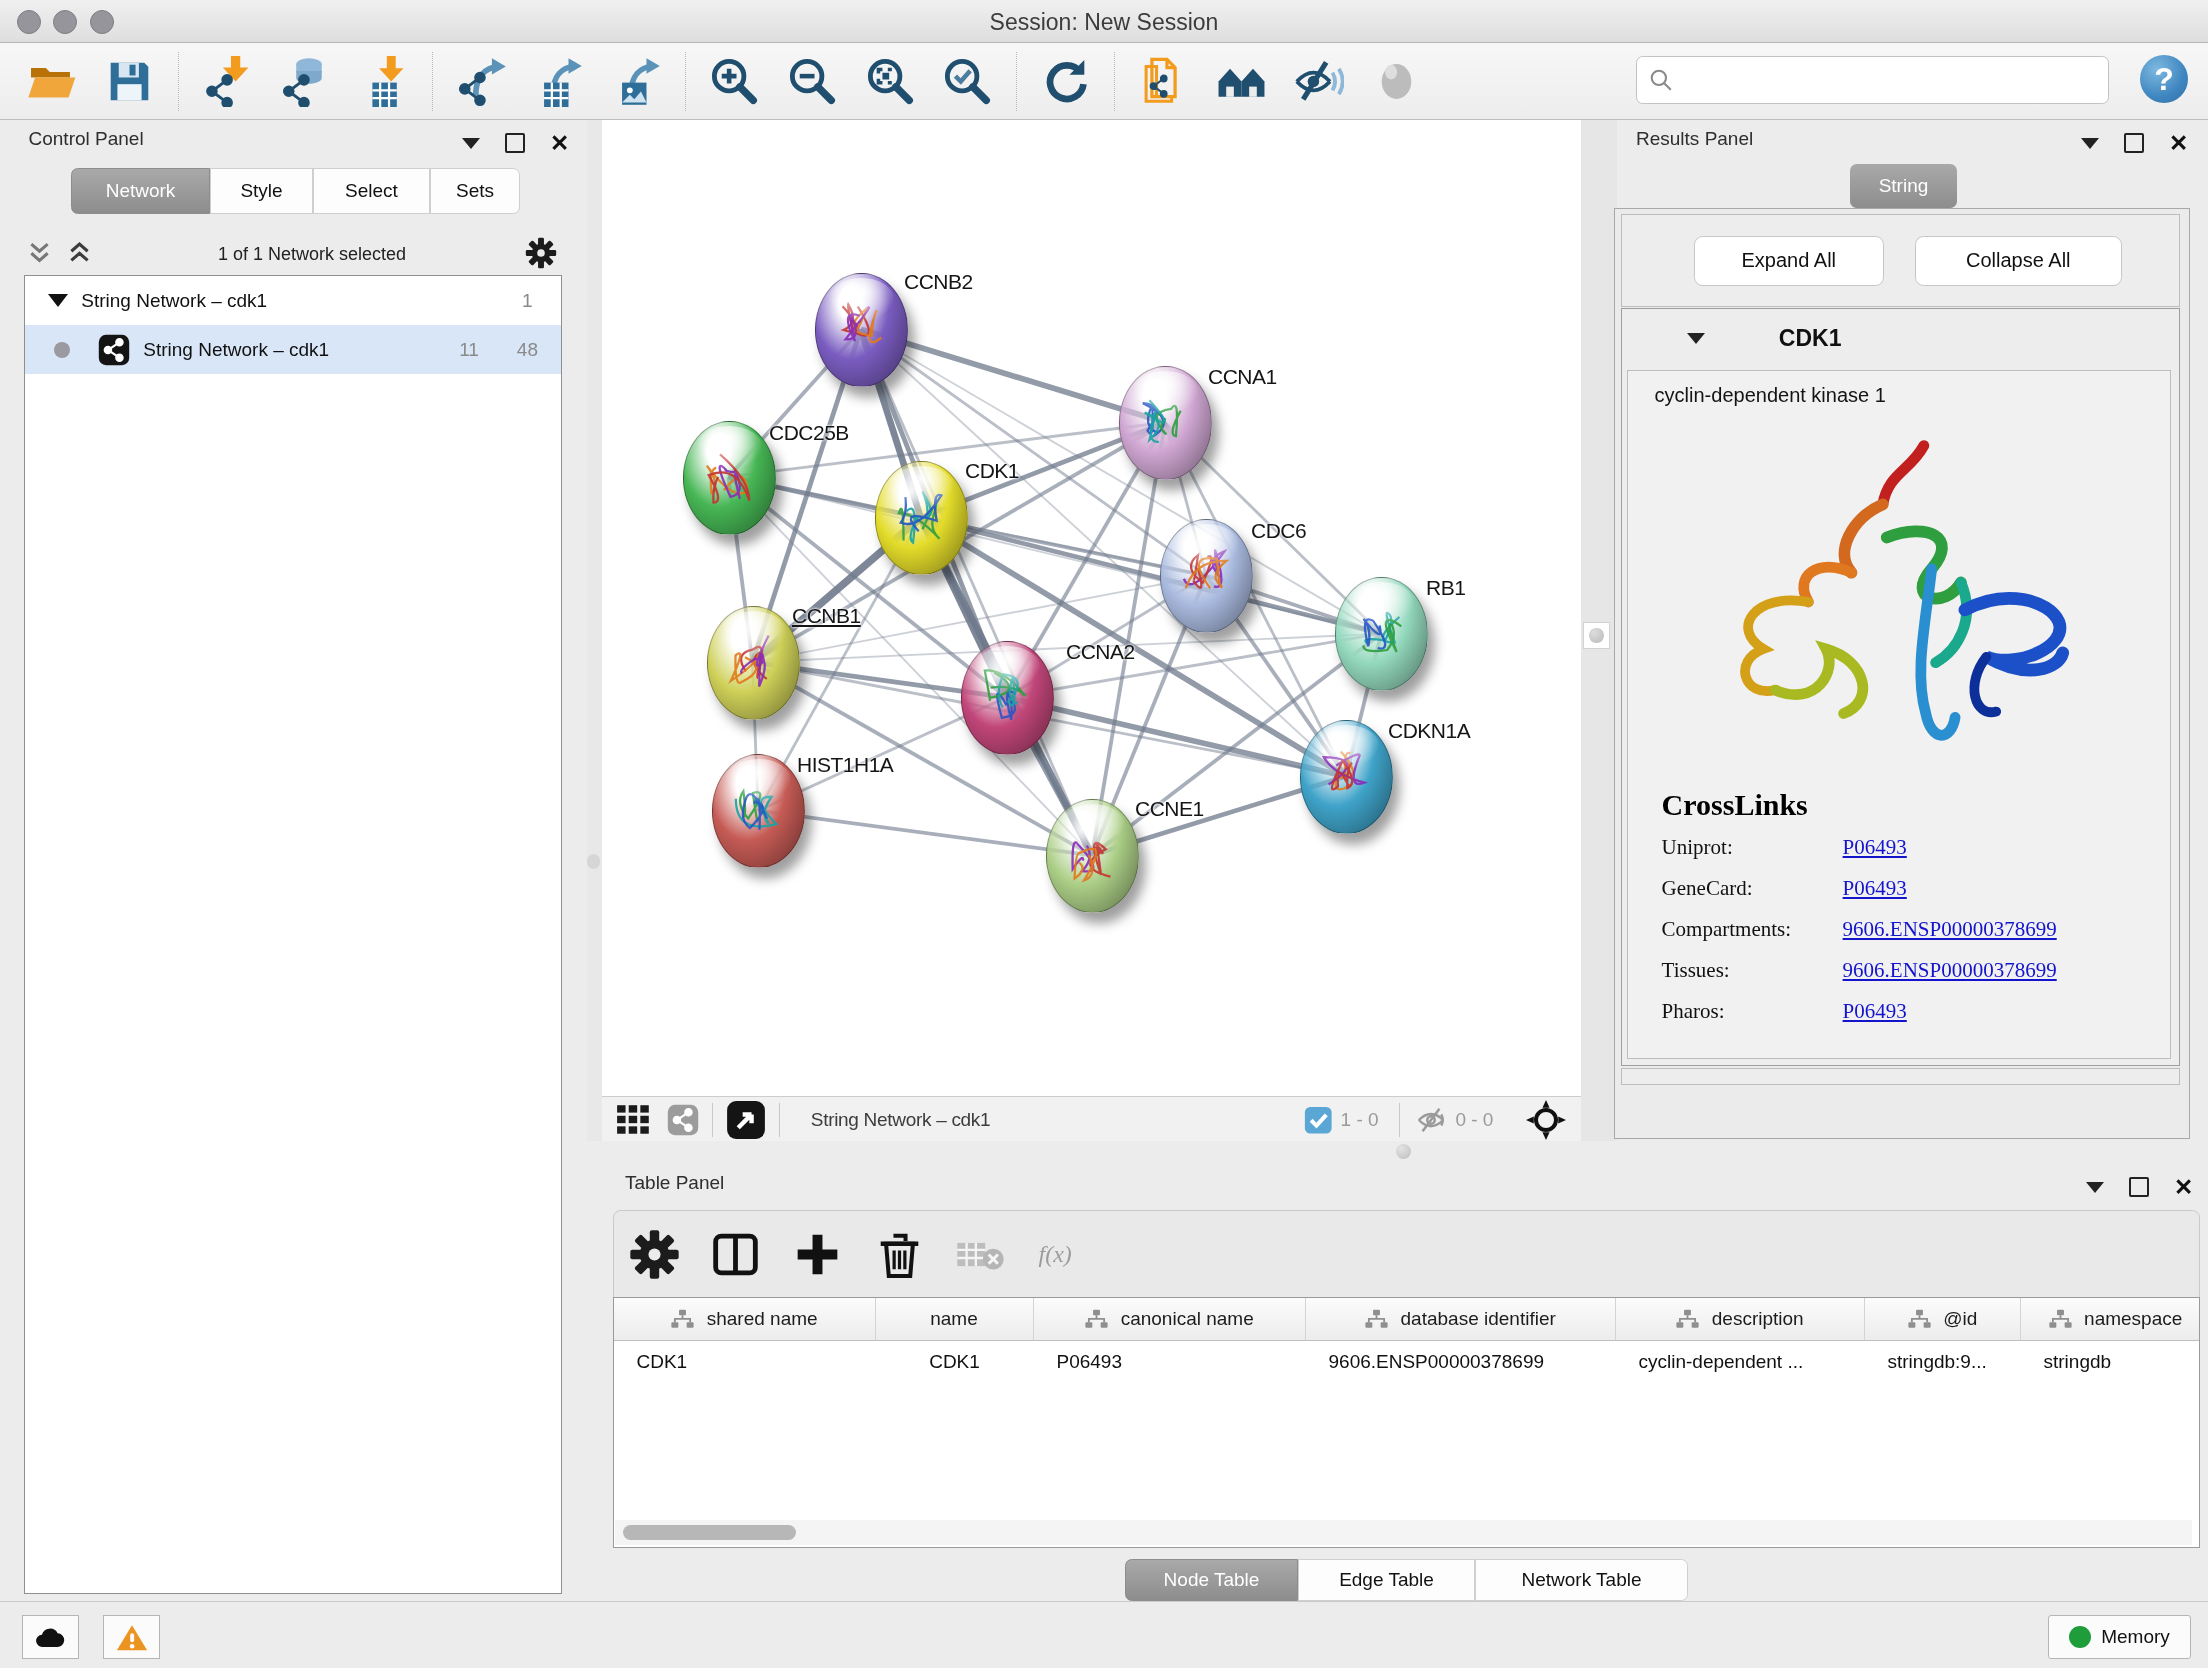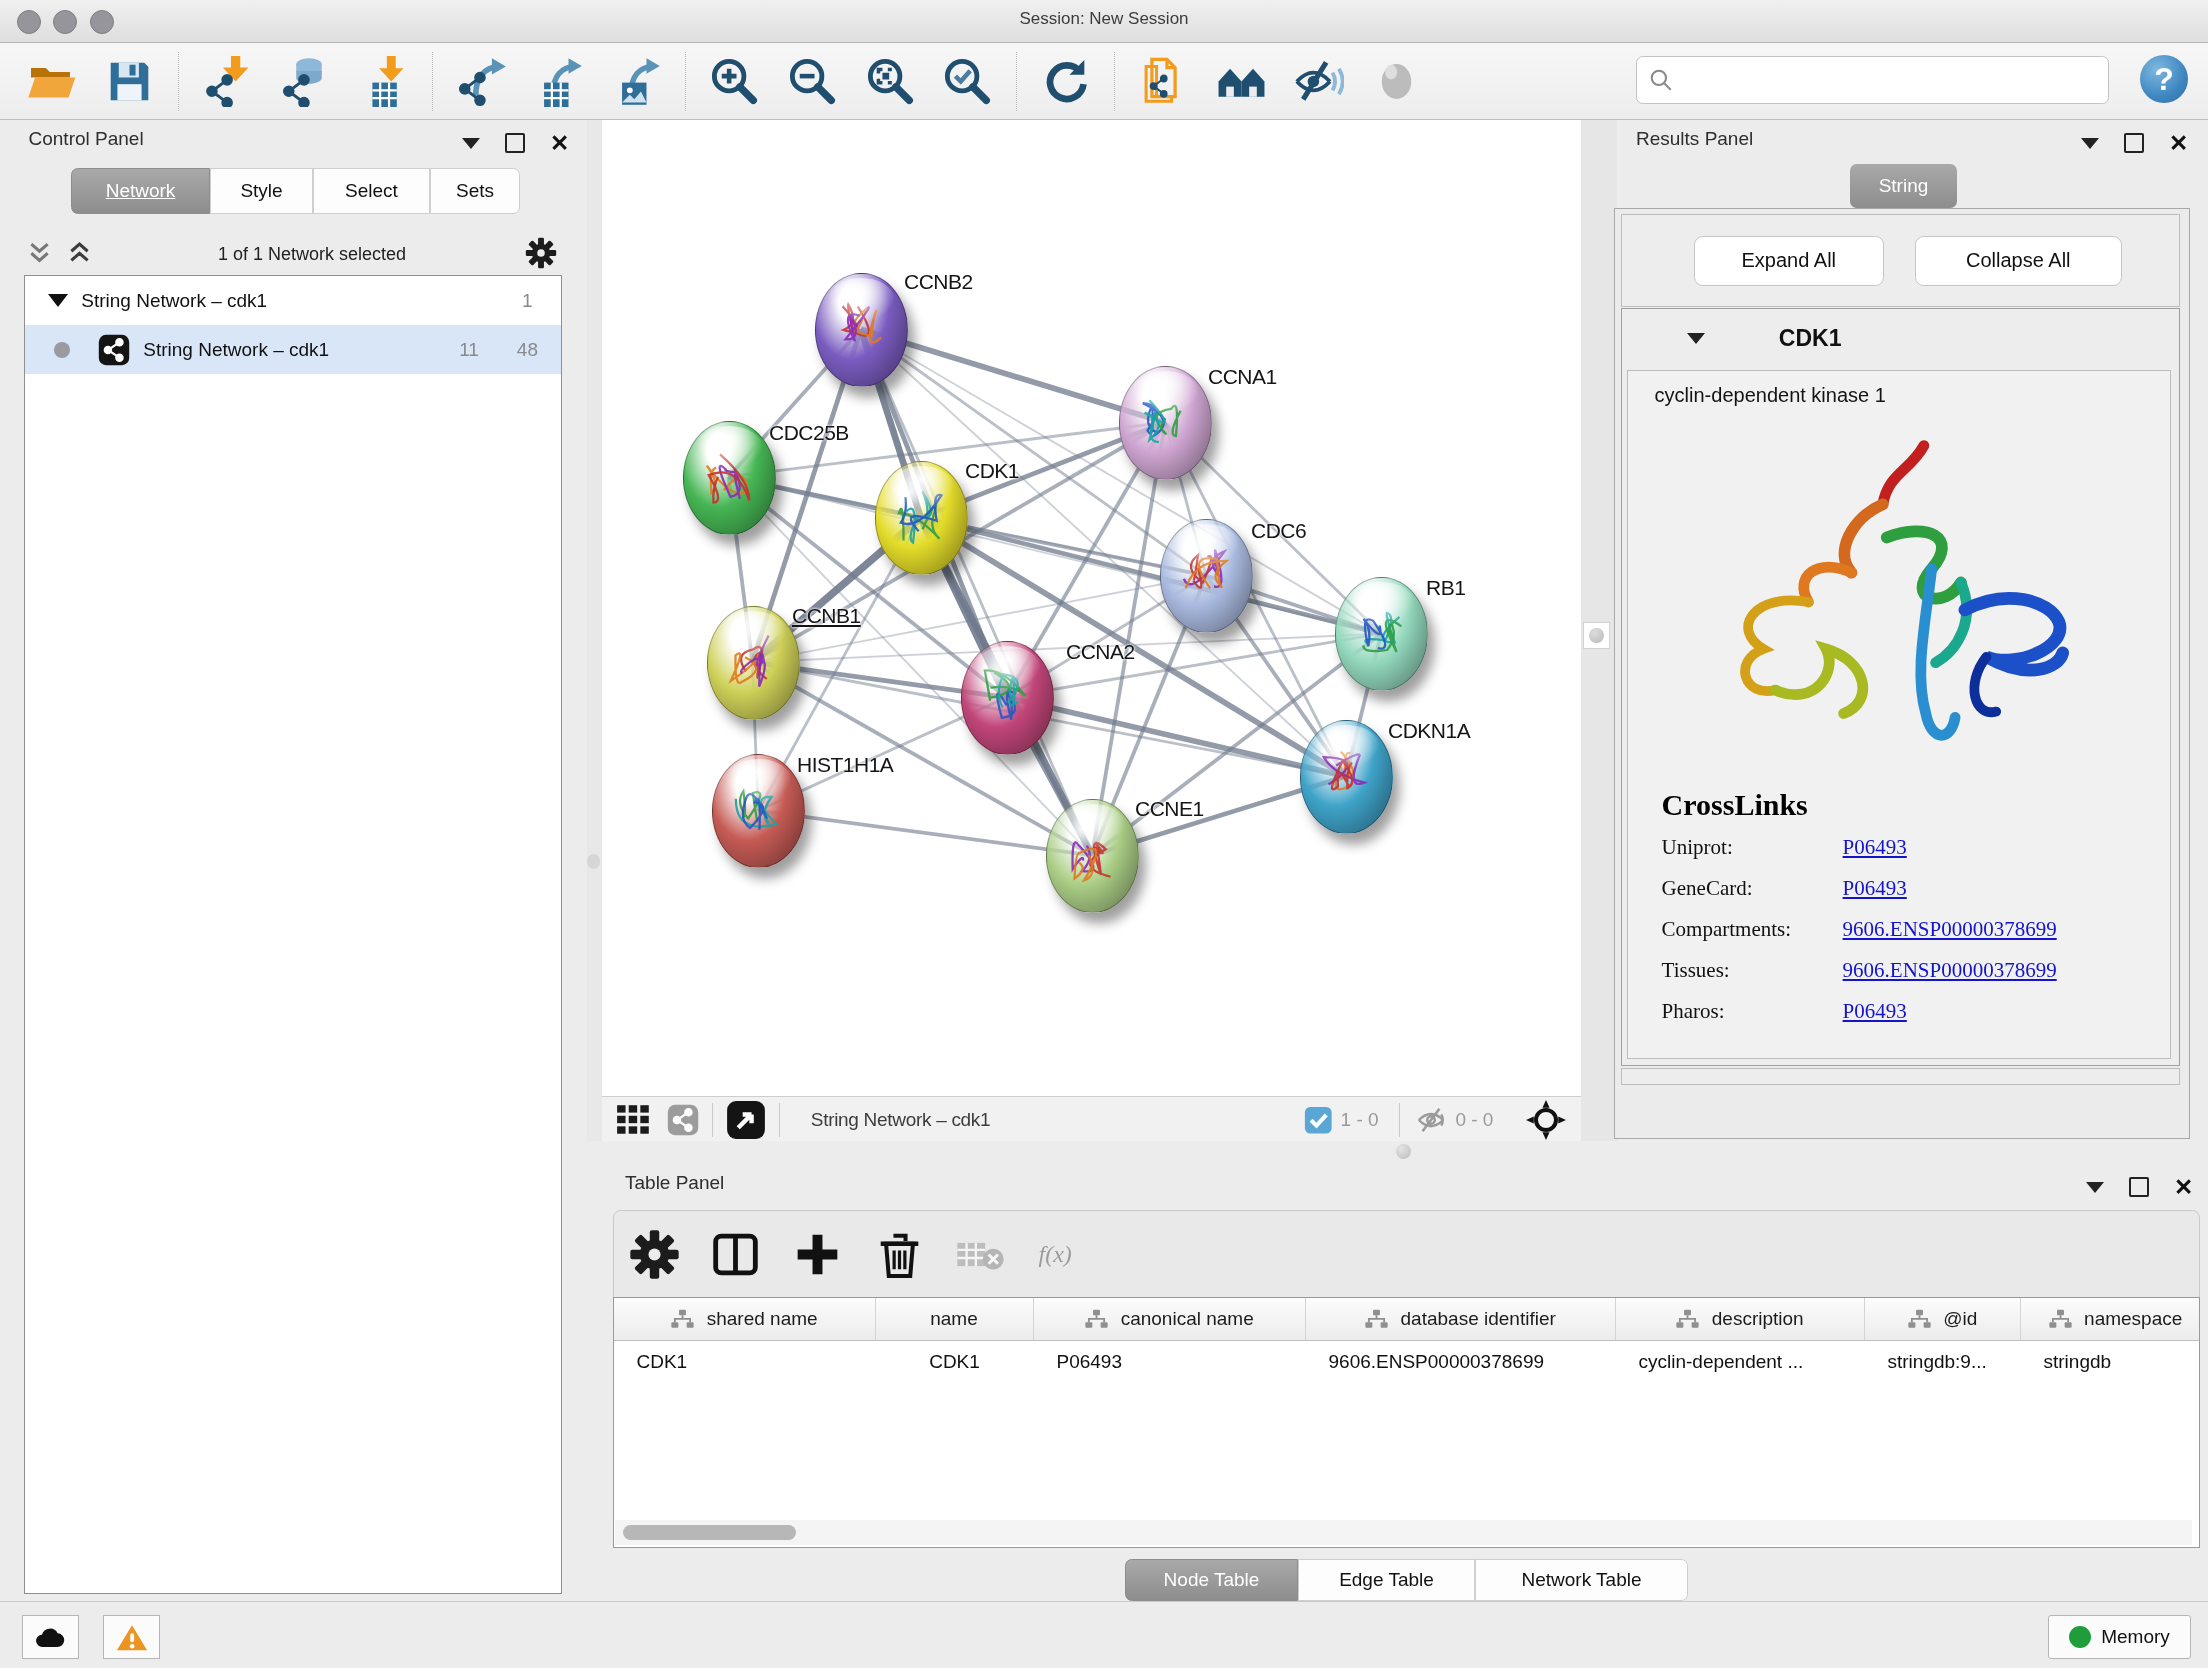--- a/index.html
+++ b/index.html
@@ -4,21 +4,21 @@
 <style>
   html,body{margin:0;padding:0;width:2208px;height:1668px;overflow:hidden;
     font-family:"Liberation Sans",sans-serif;background:#ececec;position:relative;}
   .abs{position:absolute;}
   
   #titlebar{position:absolute;left:0;top:0;width:2208px;height:42px;
     background:linear-gradient(#f0f0f0,#dedede);border-bottom:1px solid #b6b6b6;}
   .tl{position:absolute;top:9.5px;width:22px;height:22px;border-radius:50%;
     background:#95959b;border:1px solid #7e7e84;}
   #win-title{position:absolute;top:8.6px;left:0;width:100%;text-align:center;
-    font-size:17px;color:#3c3c3c;}
+    font-size:23px;color:#3c3c3c;}
   
   #toolbar{position:absolute;left:0;top:43px;width:2208px;height:76px;
     background:linear-gradient(#f7f7f7,#ededed);border-bottom:1px solid #bdbdbd;
     display:flex;align-items:center;}
   .tbtn{width:55px;height:55px;margin:0 11.4px;display:flex;align-items:center;justify-content:center;cursor:default;}
   .tbtn svg{width:51px;height:51px;}
   .tsep{width:0;height:59px;border-left:1.9px dotted #b9b9b9;margin:0 9.5px;}
   #search-box{position:absolute;left:1636px;top:13.3px;width:471px;height:46px;background:#fff;
     border:1px solid #c3c3c3;border-radius:6.7px;display:flex;align-items:center;}
   #search-box svg{width:28.5px;height:28.5px;margin-left:9.5px;}
@@ -32,21 +32,21 @@
   .tri-down{width:0;height:0;border-left:9.5px solid transparent;border-right:9.5px solid transparent;
     border-top:11.4px solid #222;}
   .float-box{width:16px;height:16px;border:2.4px solid #222;border-radius:1.9px;}
   .close-x{font-size:23px;font-weight:bold;color:#111;line-height:16px;}
   .tab{height:44px;display:flex;align-items:center;justify-content:center;font-size:19px;
     background:#fdfdfd;border:1px solid #cfcfcf;color:#111;}
   .tab.active{background:linear-gradient(#a9a9a9,#8d8d8d);color:#fff;border-color:#8d8d8d;}
   
   #control-panel{position:absolute;left:0;top:120px;width:587px;height:1481px;background:#ececec;}
   #cp-tabs{position:absolute;left:71px;top:48px;display:flex;}
-  #cp-tabs .tab:first-child{border-radius:6.7px 0 0 6.7px;text-decoration:underline;}
+  #cp-tabs .tab:first-child{border-radius:6.7px 0 0 6.7px;}
   #cp-tabs .tab:last-child{border-radius:0 6.7px 6.7px 0;}
   #cp-toolbar{position:absolute;left:19px;top:112px;width:547px;height:44px;display:flex;align-items:center;}
   #cp-status{flex:1;text-align:center;font-size:18px;color:#222;}
   #cp-tree{position:absolute;left:24px;top:155px;width:536px;height:1317px;background:#fff;
     border:1.9px solid #8f8f8f;}
   .tree-row{height:49px;display:flex;align-items:center;font-size:19px;color:#111;}
   .tree-row.selected{background:#d9e6f8;}
   .tree-count{color:#8a8a8a;}
   
   #net-canvas{position:absolute;left:602px;top:120px;width:979px;height:976px;background:#fff;overflow:hidden;}

